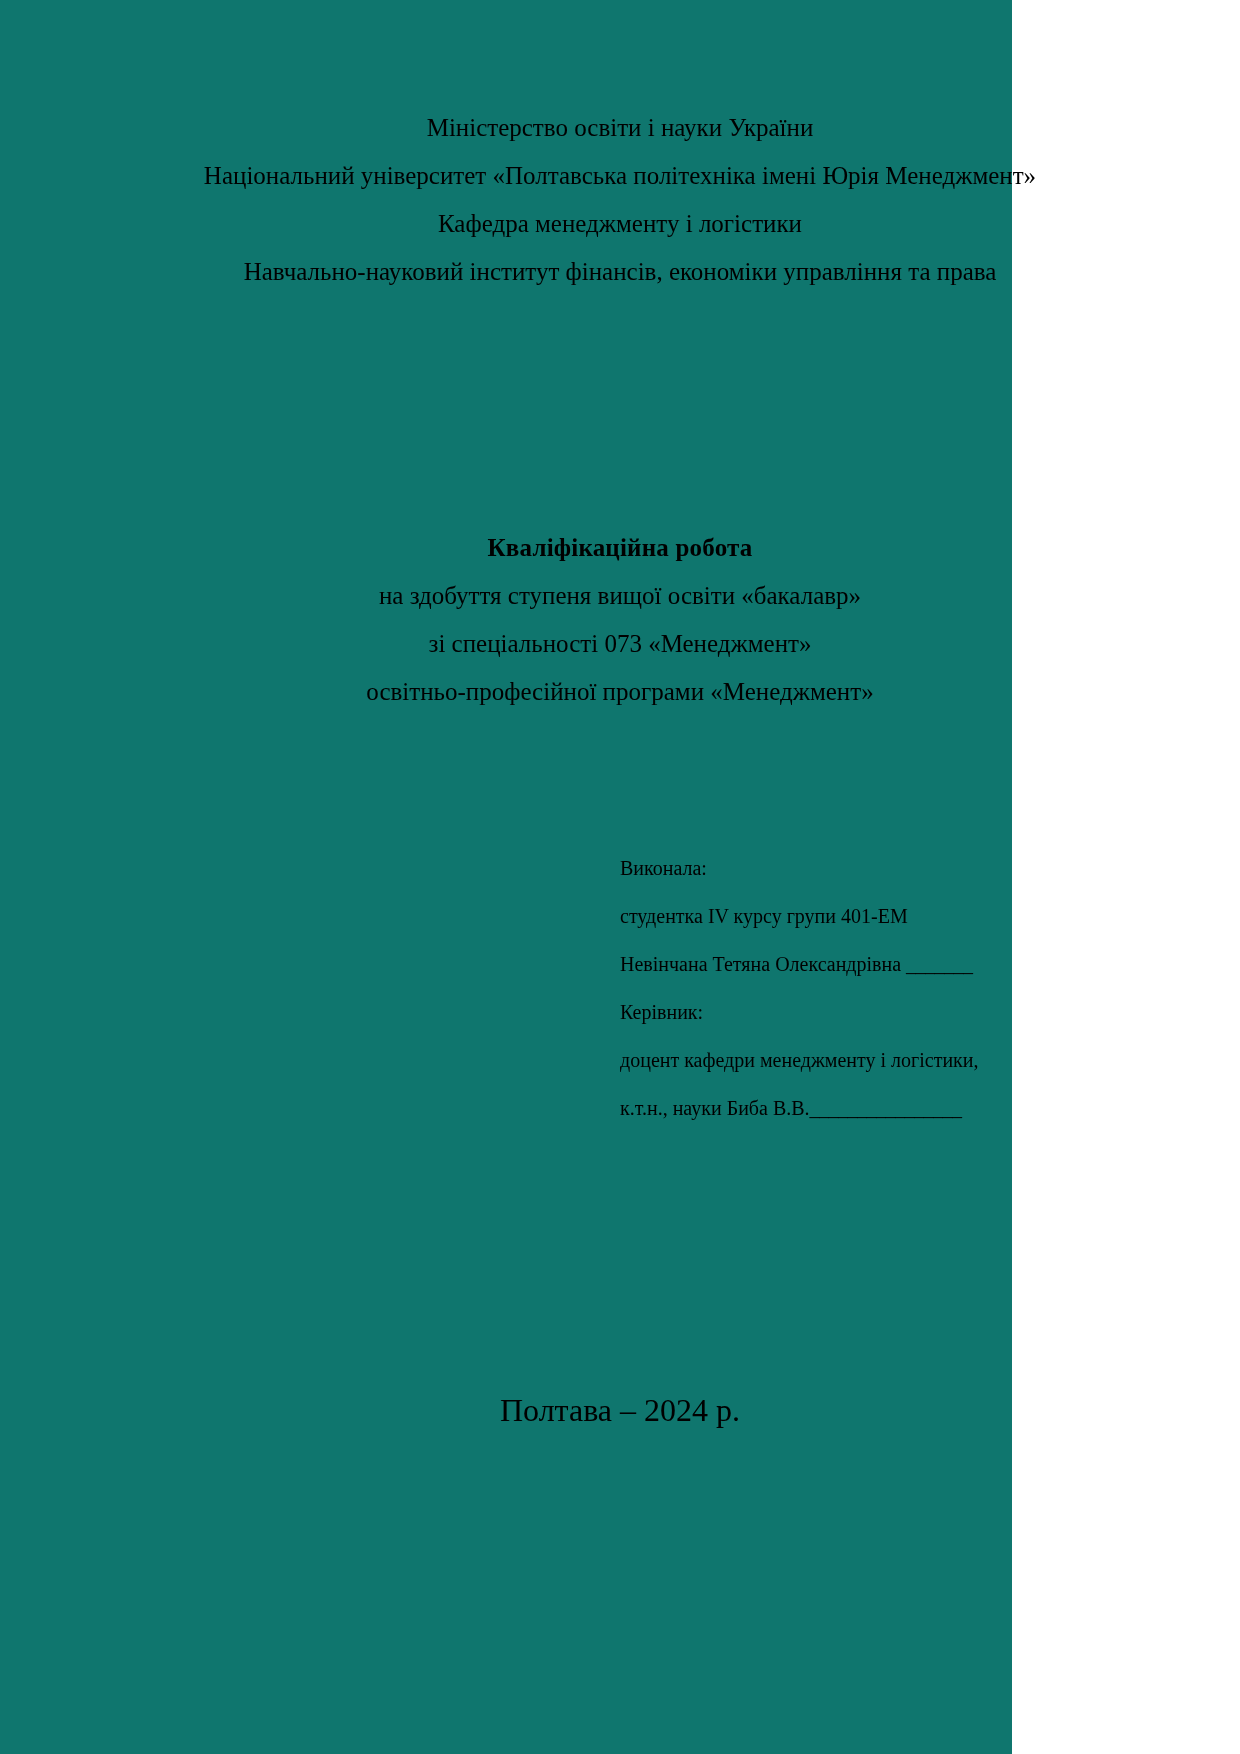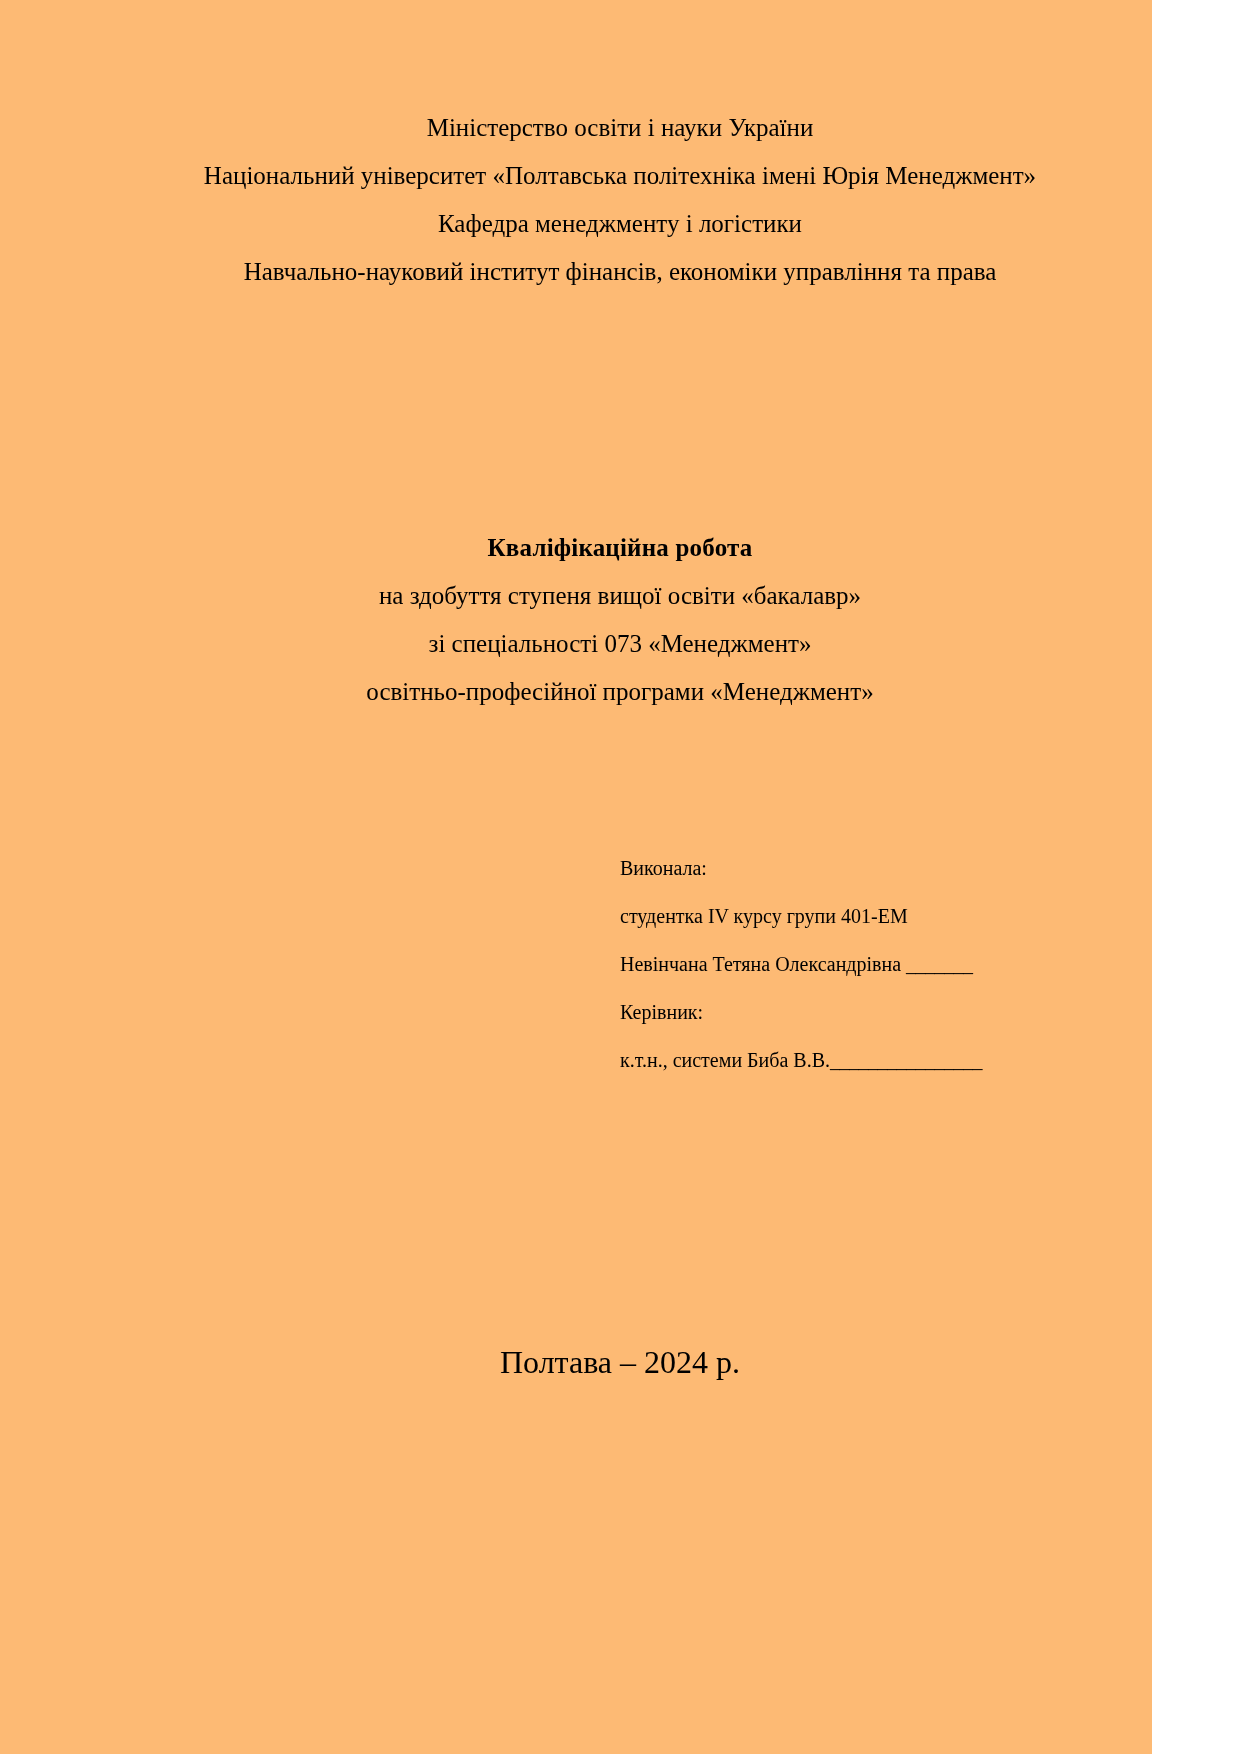--- a/index.html
+++ b/index.html
@@ -1,24 +1,24 @@
 <!DOCTYPE html>
 <html lang="uk"><head>
 <meta charset="utf-8">
 <style>
   html, body {
     margin: 0;
     padding: 0;
     background: #ffffff;
   }
   .page {
-    width: 1152px;
+    width: 1012px;
     height: 1754px;
     position: relative;
-    background: #fdba74;
+    background: #0f766e;
     font-family: "Liberation Serif", "DejaVu Serif", serif;
     color: #000000;
     box-sizing: border-box;
   }
   .doc-body {
     position: absolute;
     left: 0;
     top: 0;
     width: 1240px;
     height: 1754px;
@@ -93,22 +93,23 @@
     <div class="spacer-2"></div>
 
     <div class="author-block">
       <div>Виконала:</div>
       <div>студентка IV курсу групи 401-ЕМ</div>
       <div>
         <span>Невінчана Тетяна Олександрівна</span>
         <span class="underline-fill">_______</span>
       </div>
       <div>Керівник:</div>
+      <div>доцент кафедри менеджменту і логістики,</div>
       <div>
-        <span>к.т.н., системи Биба В.В.</span><span class="underline-fill">________________</span>
+        <span>к.т.н., науки Биба В.В.</span><span class="underline-fill">________________</span>
       </div>
     </div>
 
     <div class="spacer-3"></div>
 
     <div class="footer-block">
       <div>Полтава – 2024 р.</div>
     </div>
 
   </div>

